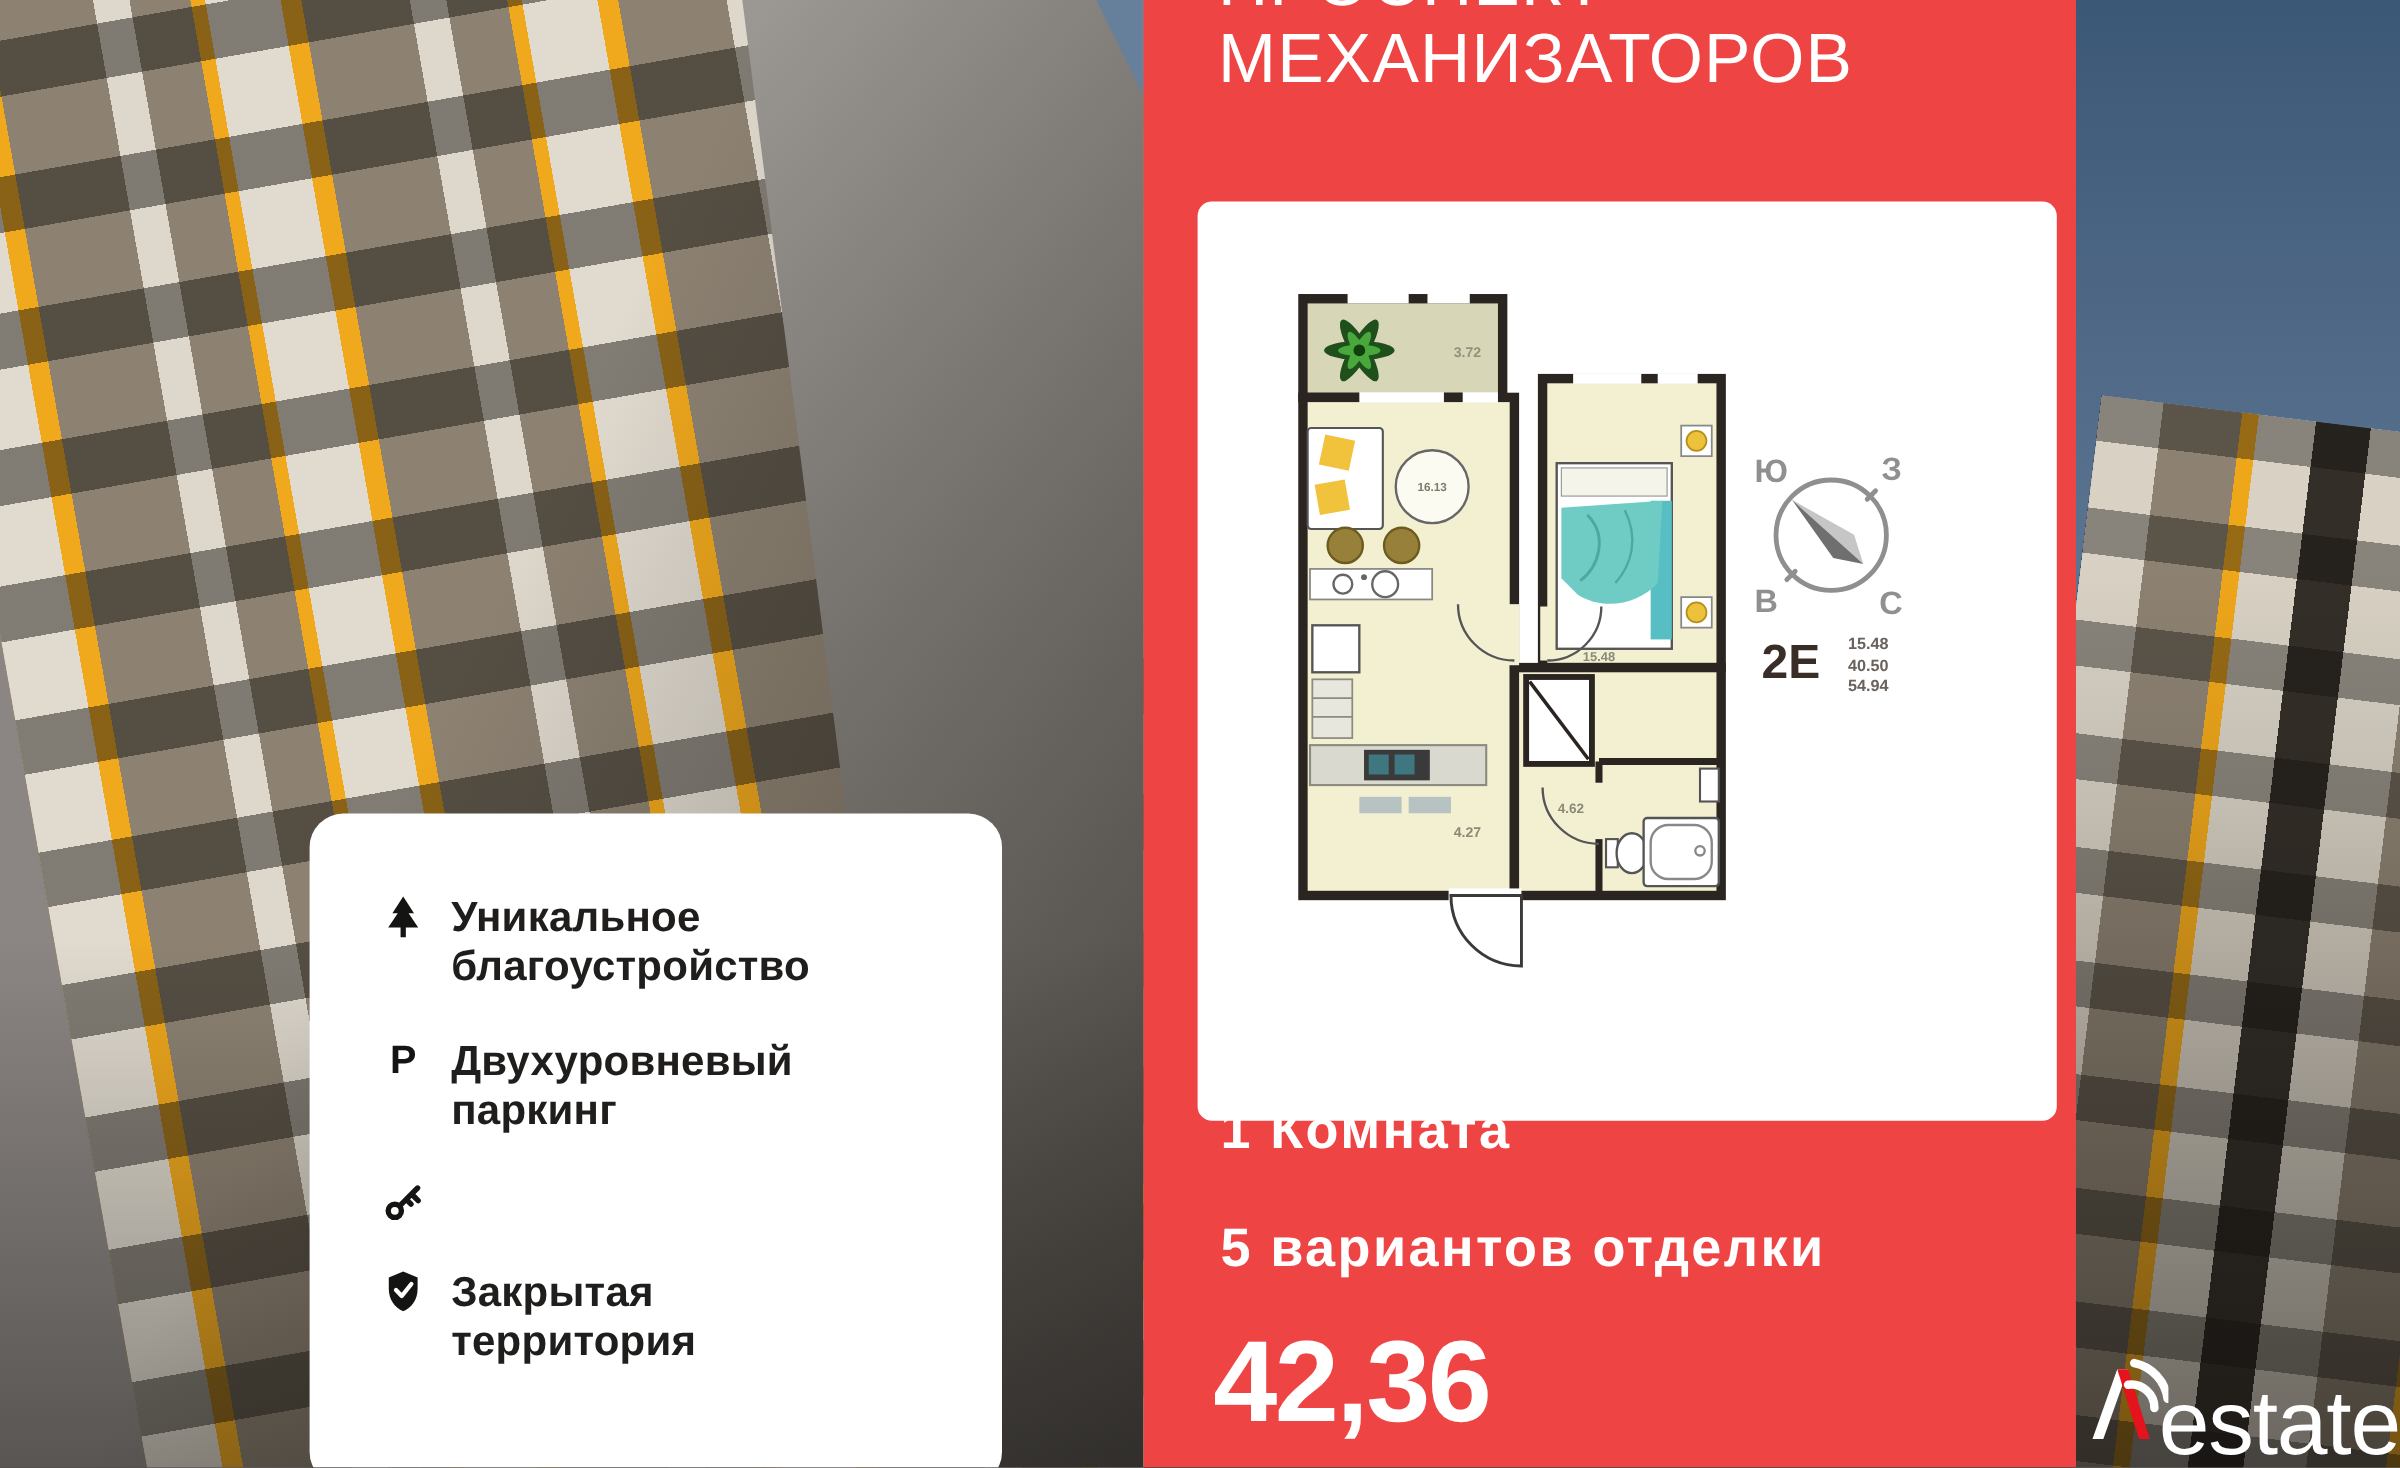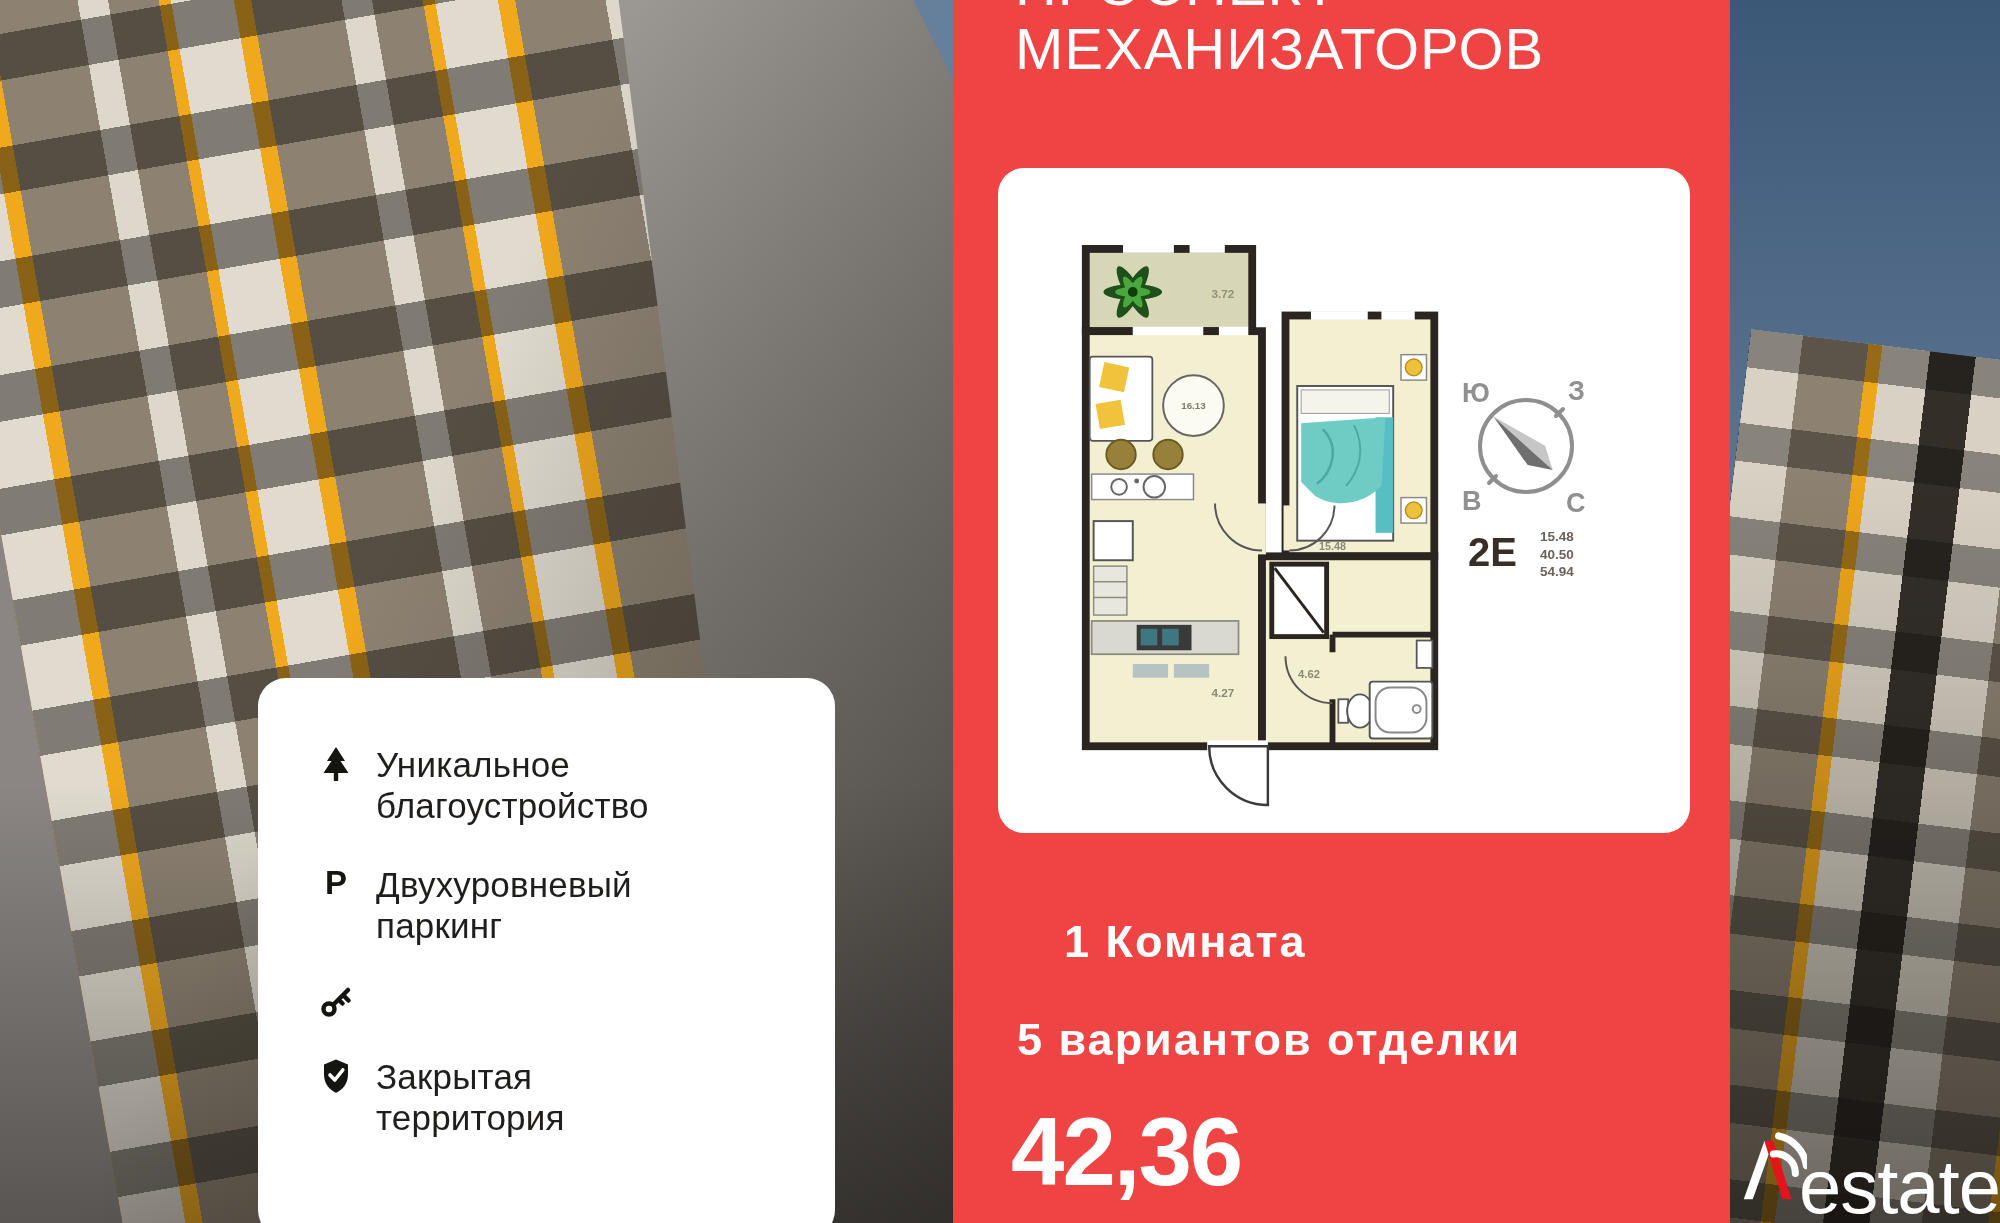--- a/index.html
+++ b/index.html
@@ -40,38 +40,38 @@
 
   
   .red-panel{position:absolute;left:953px;top:0;width:777px;height:1223px;background:#ef4444;}
   .title-line{position:absolute;left:62px;color:#fff;font-size:58px;font-weight:400;
               letter-spacing:1px;line-height:1;white-space:nowrap;}
   .title-line.l1{top:-44px;}
   .title-line.l2{top:20px;}
 
   .summary-line{position:absolute;left:64px;color:#fff;font-weight:700;font-size:45px;
                 letter-spacing:2px;white-space:nowrap;}
-  .summary-line.rooms{top:916px;margin-left:47px;}
+  .summary-line.rooms{top:916px;}
   .summary-line.finish{top:1014px;}
   .area-line{position:absolute;left:58px;top:1104px;color:#fff;display:flex;align-items:flex-start;flex-direction:column;}
   .area-line .val{font-size:96px;font-weight:700;letter-spacing:-2px;line-height:1;}
   .area-line .unit{font-size:96px;font-weight:700;line-height:1;margin-left:20px;}
   .area-line .sup{font-size:52px;font-weight:700;line-height:1;margin-top:2px;margin-left:4px;}
 
   
   .features-card{position:absolute;left:258px;top:678px;width:577px;height:560px;
                  background:#fff;border-radius:28px;padding:66px 0 0 60px;box-sizing:border-box;}
   .feat-row{display:flex;gap:22px;margin-bottom:37px;}
   .feat-ic{width:36px;flex:0 0 36px;display:flex;justify-content:center;padding-top:2px;}
   .feat-ic svg{display:block;}
   .feat-ic .pglyph{font-size:33px;font-weight:700;color:#141412;line-height:1;}
-  .feat-tx{font-size:35px;font-weight:400;color:#1f1e1c;line-height:1.18;max-width:340px;letter-spacing:.2px;}
-
-  
-  .plan-card{position:absolute;left:998px;top:168px;width:692px;height:665px;background:#fff;border-radius:26px;}
+  .feat-tx{font-size:35px;font-weight:700;color:#1f1e1c;line-height:1.18;max-width:340px;letter-spacing:.2px;}
+
+  
+  .plan-card{position:absolute;left:998px;top:168px;width:692px;height:766px;background:#fff;border-radius:12px;padding-left:24px;}
   .plan-svg{position:absolute;left:78px;top:72px;}
   .compass{position:absolute;left:440px;top:190px;width:176px;height:176px;}
   .compass svg{position:absolute;left:0;top:0;}
   .cdir{position:absolute;font-size:27px;font-weight:700;color:#909090;line-height:1;}
   .cdir.s{left:24px;top:22px;}  .cdir.w{left:130px;top:20px;}
   .cdir.e{left:24px;top:130px;} .cdir.n{left:128px;top:132px;}
   .flat-type{position:absolute;left:470px;top:364px;font-size:40px;font-weight:700;color:#382e27;line-height:1;}
   .area-stack{position:absolute;left:542px;top:360px;font-size:13.5px;font-weight:700;color:#6a625c;line-height:17.5px;}
 
   

